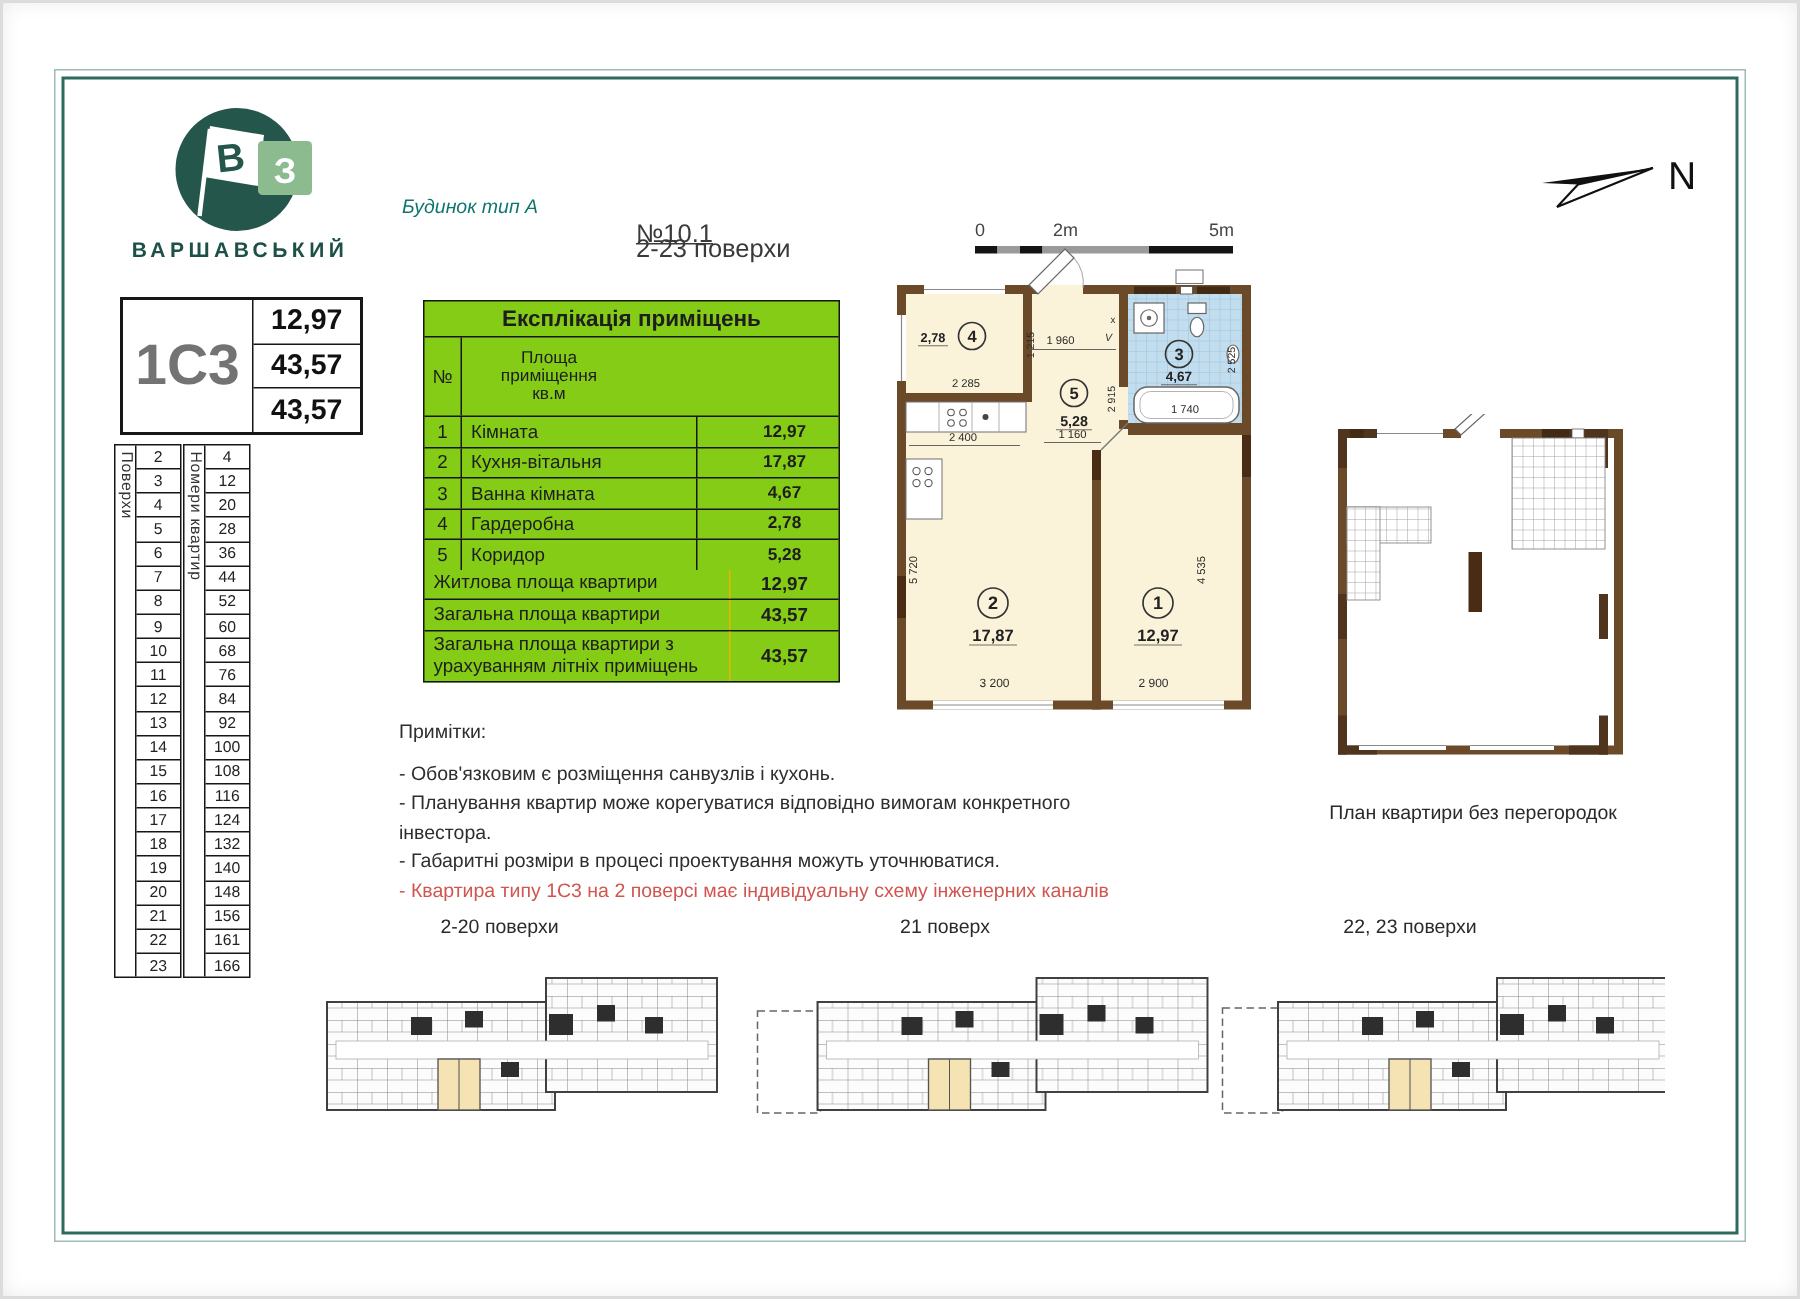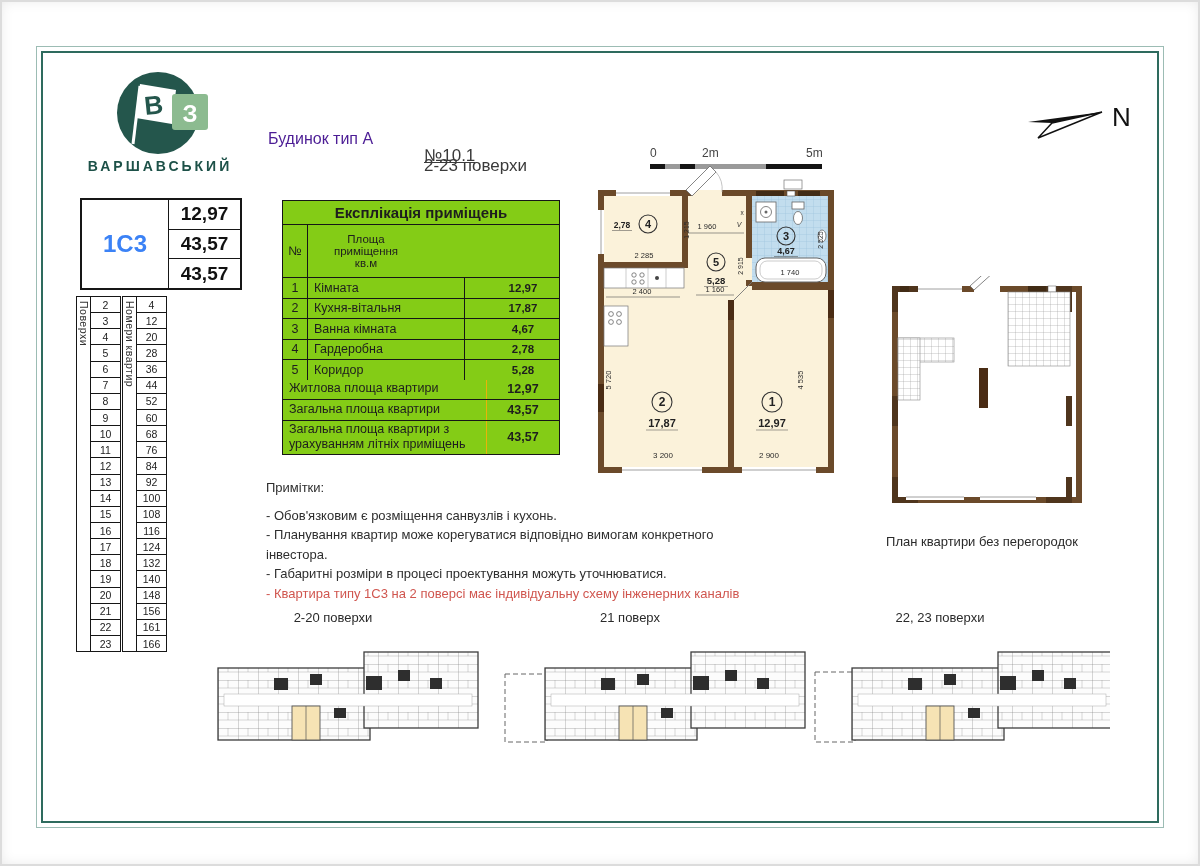--- a/index.html
+++ b/index.html
@@ -7,39 +7,39 @@
           font-family:"Liberation Sans", sans-serif;color:#2b2b2b;}
   .photo-edge{position:absolute;inset:0;box-shadow:inset 0 0 0 2px #dcdcdc, inset 0 0 14px #e6e6e6;pointer-events:none;}
   .abs{position:absolute;}
   
   .frame-outer{left:36px;top:46px;width:1126px;height:780px;border:1px solid #9cbcb4;}
   .frame-inner{left:4px;top:4px;right:4px;bottom:4px;position:absolute;border:2px solid #2e6b5e;}
   
   .brand{left:78px;top:158px;width:164px;text-align:center;font-size:14px;font-weight:bold;
          letter-spacing:3px;color:#1d5148;}
   
-  .h-build{left:268px;top:130px;font-size:16px;color:#4c1d95;}
+  .h-build{left:268px;top:130px;font-size:13px;color:#0f766e;font-style:italic;}
   .h-no{left:424px;top:146px;font-size:17px;color:#3a3a3a;text-decoration:underline;}
   .h-floors{left:424px;top:156px;font-size:17px;color:#3a3a3a;}
   
   .scalebar{left:650px;top:146px;width:180px;height:30px;}
   .sb-labels{position:relative;height:14px;font-size:12px;color:#444;}
   .sb-0{position:absolute;left:0;}
   .sb-2{position:absolute;left:52px;}
   .sb-5{position:absolute;left:156px;}
   .sb-bar{margin-top:4px;display:flex;height:5px;width:172px;}
   .sb-bar span{display:block;height:5px;}
   .sg1{width:15px;background:#141414;}
   .sg2{width:15px;background:#9a9a9a;}
   .sg3{width:56px;background:#9a9a9a;}
   .sg4{width:56px;background:#141414;}
   
   .typecard{left:80px;top:198px;width:158px;height:88px;border:2px solid #161616;display:flex;background:#fff;}
-  .tc-code{width:86px;display:flex;align-items:center;justify-content:center;font-size:24px;font-weight:bold;
-           border-right:1.5px solid #161616;color:#3b82f6;}
+  .tc-code{width:86px;display:flex;align-items:center;justify-content:center;font-size:38px;font-weight:bold;
+           border-right:1.5px solid #161616;color:#737373;}
   .tc-vals{flex:1;display:flex;flex-direction:column;}
   .tc-vals div{flex:1;display:flex;align-items:center;justify-content:center;font-size:19px;font-weight:bold;color:#111;}
   .tc-vals div + div{border-top:1.5px solid #161616;}
   
   .ftable{top:296px;height:354px;border:1.5px solid #161616;display:flex;background:#fff;}
   .ft1{left:76px;width:43px;}
   .ft2{left:122px;width:43px;}
   .ft-label{width:13px;border-right:1px solid #161616;writing-mode:vertical-rl;font-size:10.5px;color:#333;
             padding-top:4px;text-align:left;letter-spacing:.5px;}
   .ft-cells{flex:1;display:flex;flex-direction:column;}

